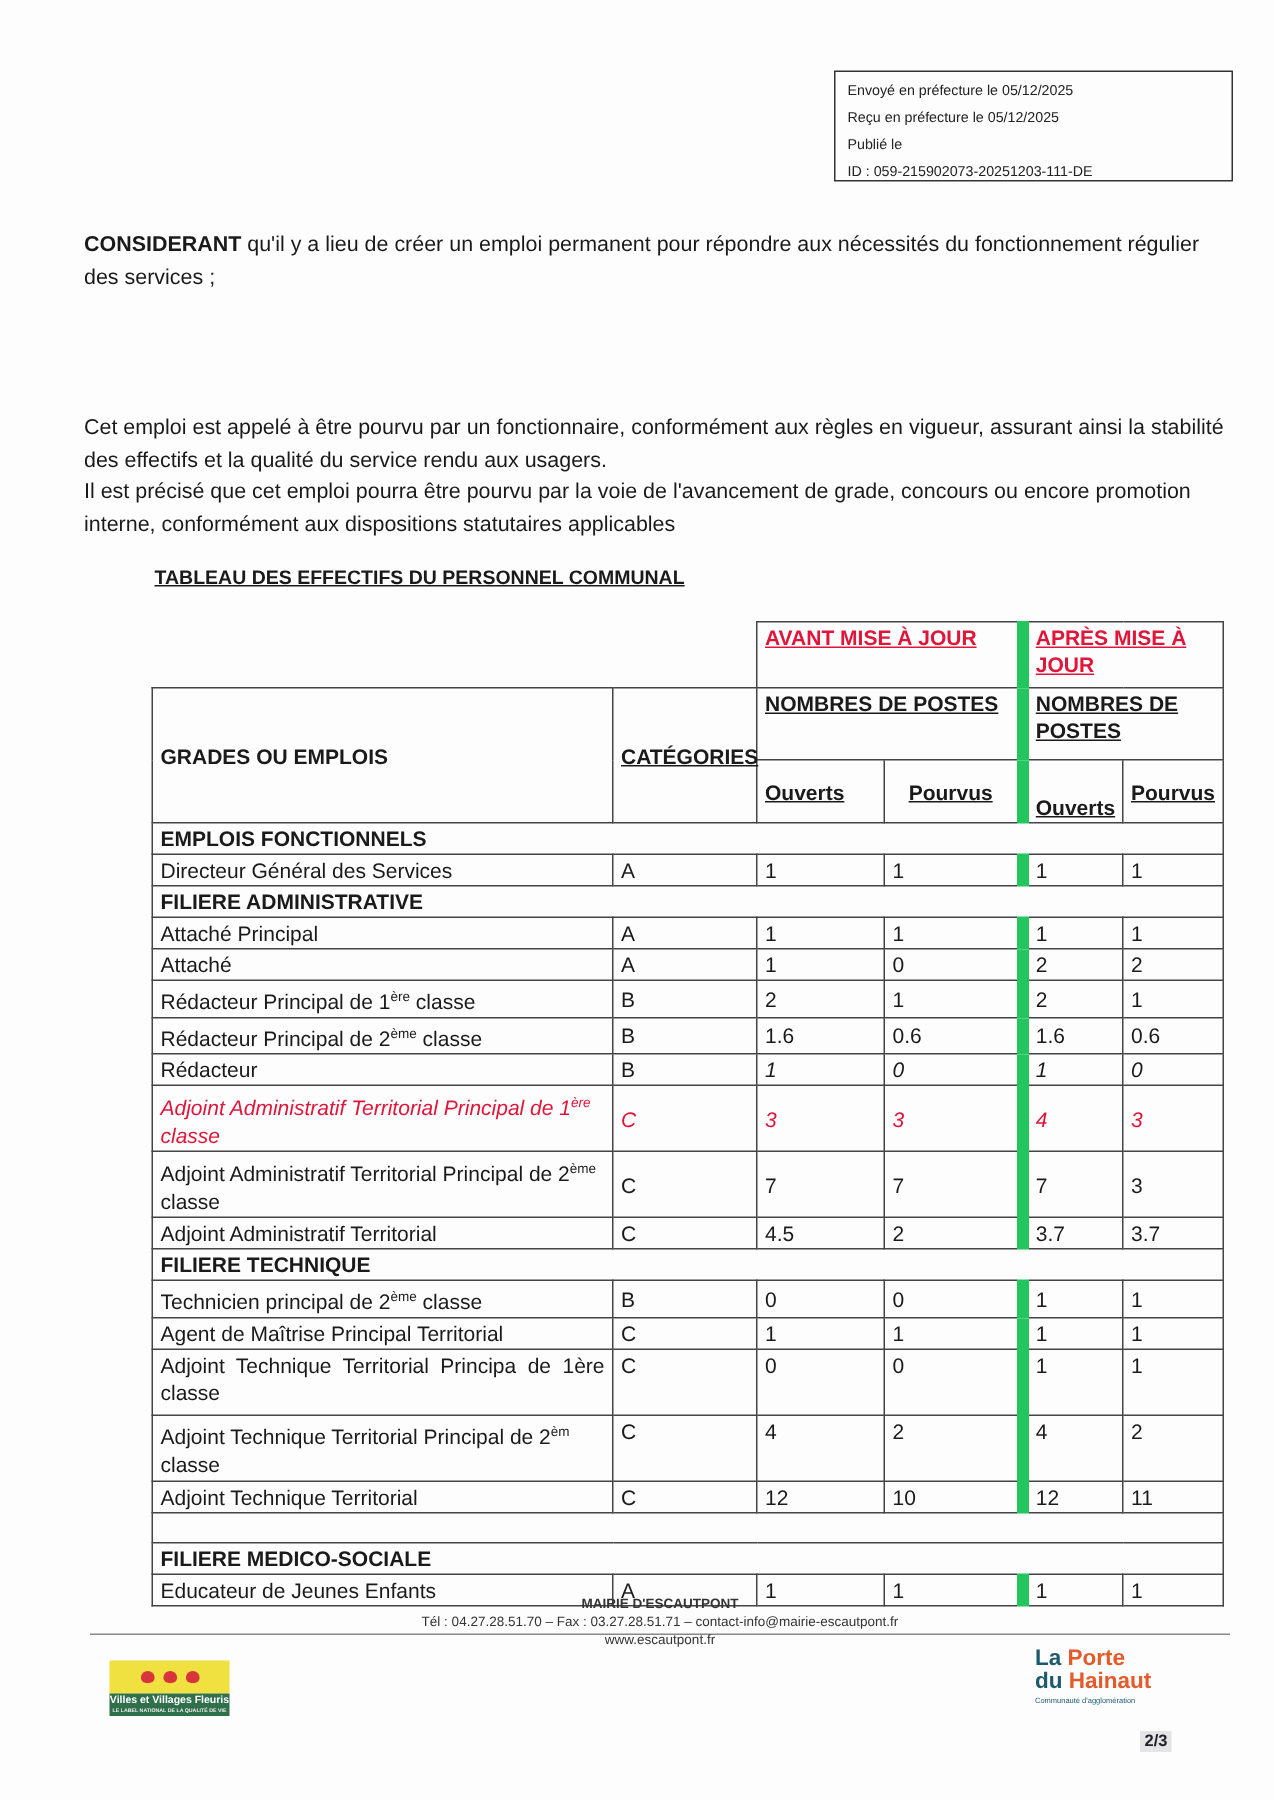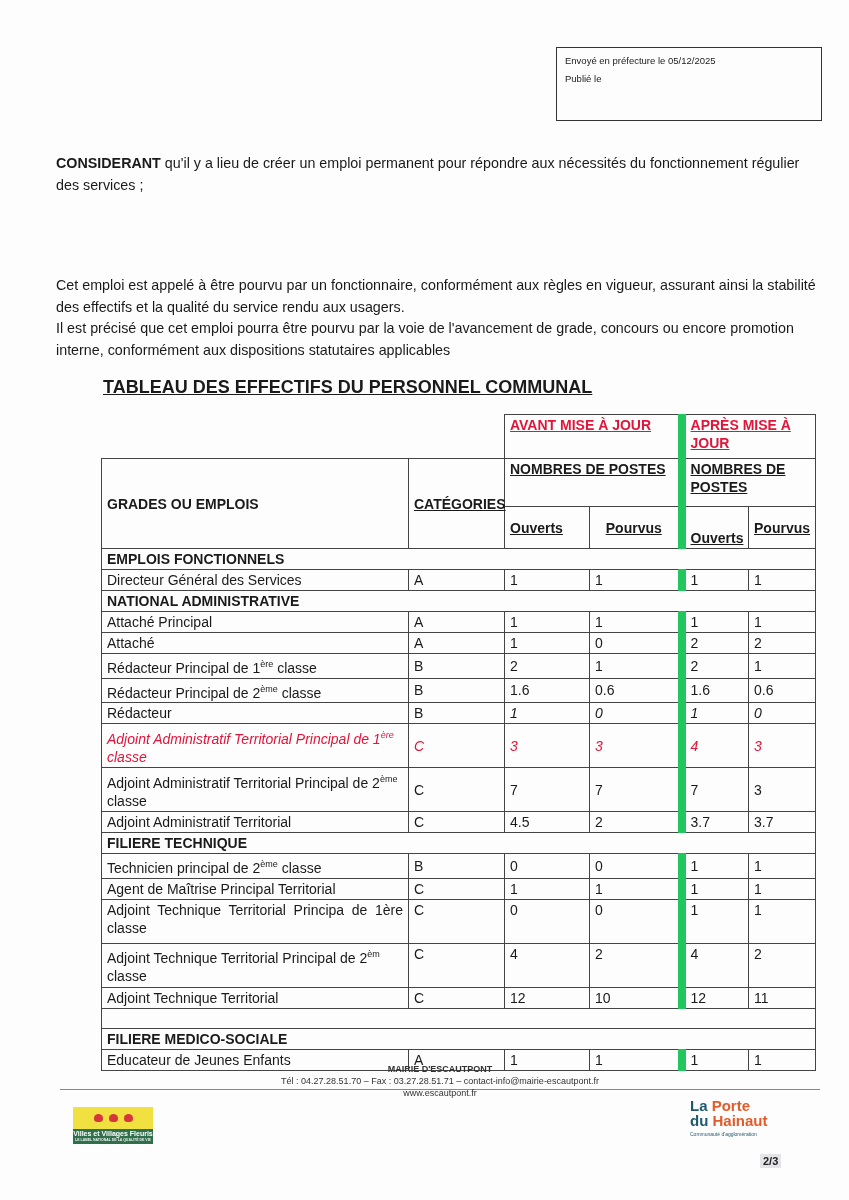--- a/index.html
+++ b/index.html
@@ -4,21 +4,21 @@
 <style>
   html, body { margin:0; padding:0; }
   body { width:849px; height:1200px; background:#fdfdfd; position:relative; overflow:hidden;
          font-family:"Liberation Sans", sans-serif; color:#1a1a1a; }
   .stamp { position:absolute; left:556px; top:47px; width:266px; height:74px; border:1.5px solid #333;
            box-sizing:border-box; padding:4px 8px; font-size:9.5px; line-height:18px; color:#222; }
   .body-text { position:absolute; left:56px; width:770px; font-size:14.3px; line-height:21.5px; }
   .p1 { top:153px; }
   .p2 { top:275px; }
   .p1 b { font-weight:bold; }
-  .table-title { position:absolute; left:103px; top:377px; font-size:18px; font-weight:bold;
+  .table-title { position:absolute; left:103px; top:377px; font-size:13px; font-weight:bold;
                  text-decoration:underline; }
   .grid { position:absolute; left:73px; top:414px; width:714px;padding-left:28px; }
   table { border-collapse:collapse; width:714px; table-layout:fixed; font-size:14px; }
   td { border:1px solid #444; padding:1px 5px; vertical-align:middle; line-height:18px; }
   .nob { border:none; }
   .head-red { color:#e0153a; font-weight:bold; text-decoration:underline; vertical-align:top; }
   .head-u { font-weight:bold; text-decoration:underline; vertical-align:top; }
   .sec { font-weight:bold; }
   .thick-l { border-left:8px solid #22c55e; }
   .red { color:#e0153a; font-style:italic; }
@@ -36,21 +36,23 @@
   .logo-right .l1 span { color:#1e5a6e; }
   .logo-right .l2 span { color:#1e5a6e; }
   .logo-right .sm { font-size:5px; line-height:6px; color:#1e5a6e; font-weight:normal; margin-top:3px; }
   .page-num { position:absolute; left:760px; top:1154px; font-size:11px; font-weight:bold; background:#e3e3e8; padding:1px 3px; color:#222; }
 </style>
 </head>
 <body>
 
 <div class="stamp">
   <div>Envoyé en préfecture le 05/12/2025</div>
+  <div>Reçu en préfecture le 05/12/2025</div>
   <div>Publié le</div>
+  <div>ID : 059-215902073-20251203-111-DE</div>
 </div>
 
 <div class="body-text p1">
   <b>CONSIDERANT</b><span> qu'il y a lieu de créer un emploi permanent pour répondre aux nécessités du fonctionnement régulier des services ;</span><br>
 </div>
 
 <div class="body-text p2">
   <span>Cet emploi est appelé à être pourvu par un fonctionnaire, conformément aux règles en vigueur, assurant ainsi la stabilité des effectifs et la qualité du service rendu aux usagers.</span><br>
   <span>Il est précisé que cet emploi pourra être pourvu par la voie de l'avancement de grade, concours ou encore promotion interne, conformément aux dispositions statutaires applicables</span>
 </div>
@@ -91,21 +93,21 @@
         </tr>
   <tr>
     <td>Directeur Général des Services</td>
           <td>A</td>
     <td>1</td>
           <td>1</td>
     <td class="thick-l">1</td>
           <td>1</td>
   </tr>
   <tr>
-          <td colspan="6" class="sec">NATIONAL ADMINISTRATIVE</td>
+          <td colspan="6" class="sec">FILIERE ADMINISTRATIVE</td>
         </tr>
   <tr>
     <td>Attaché Principal</td>
           <td>A</td>
     <td>1</td>
           <td>1</td>
     <td class="thick-l">1</td>
           <td>1</td>
   </tr>
   <tr>

